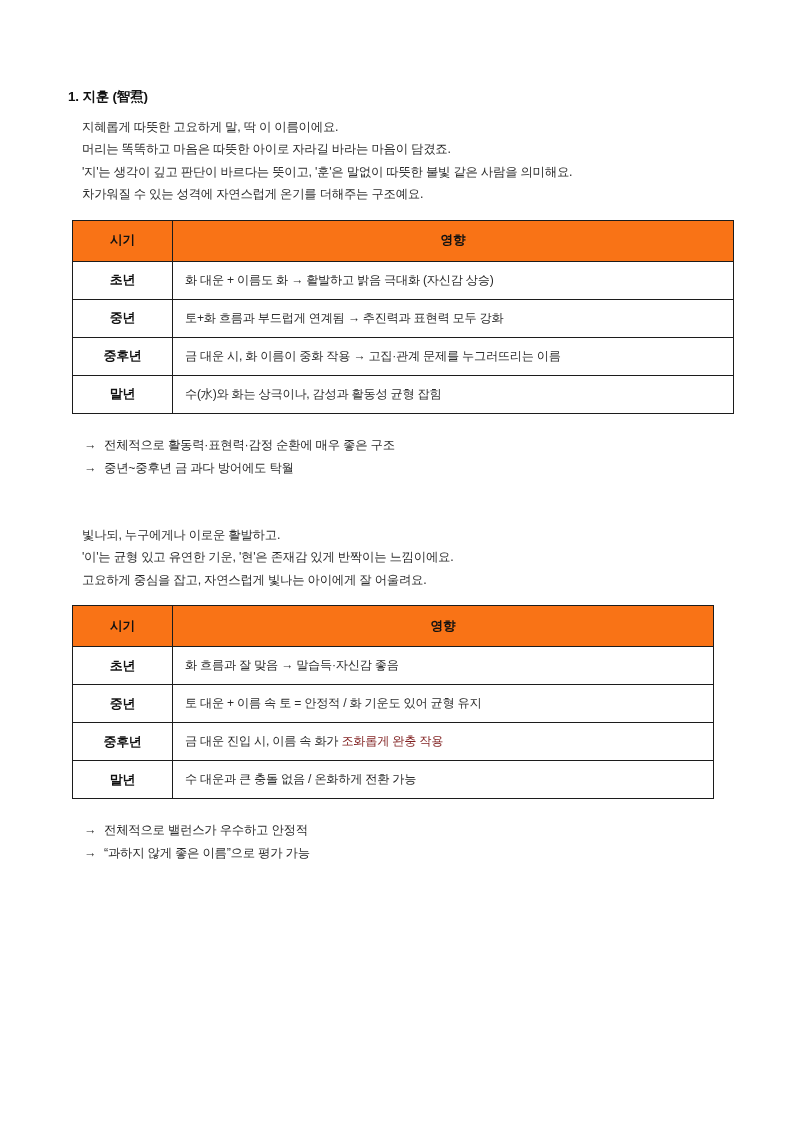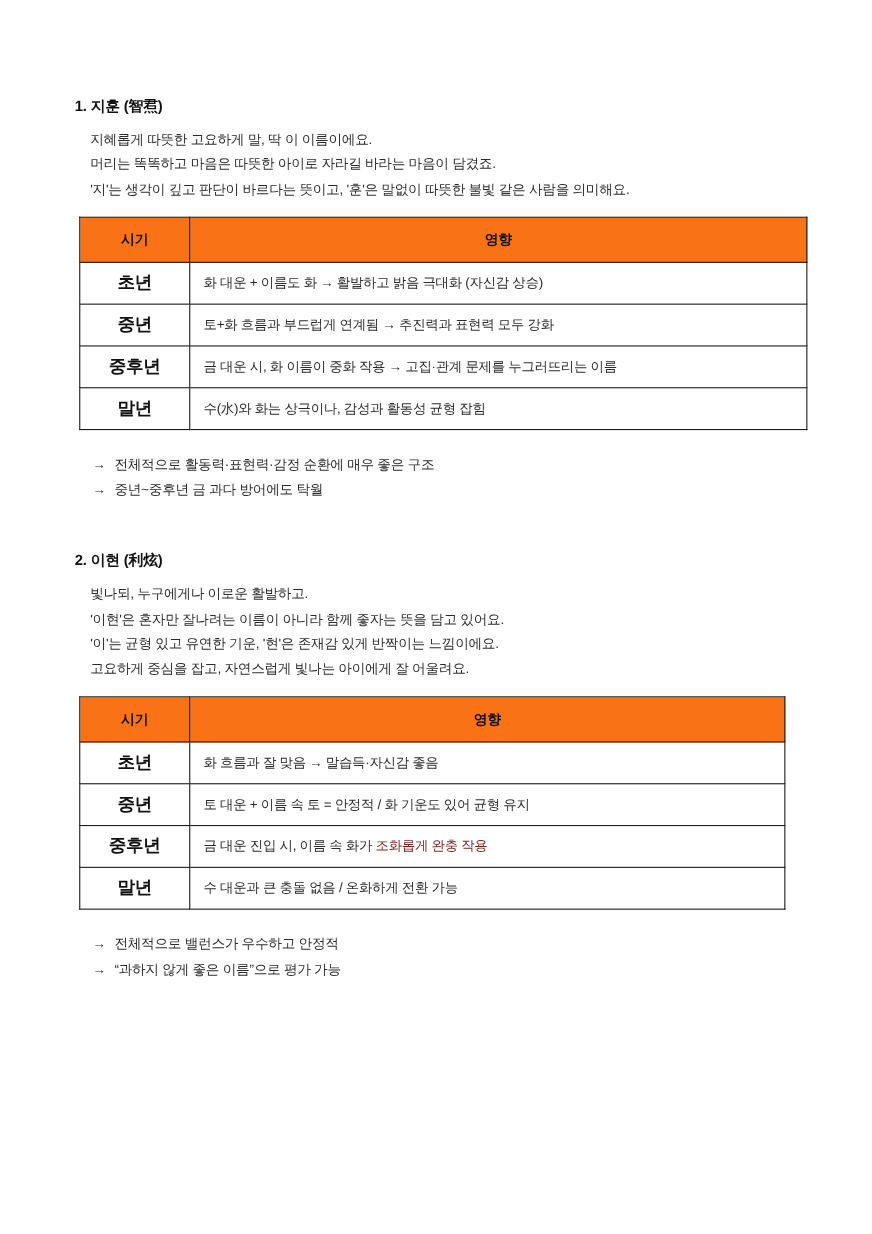--- a/index.html
+++ b/index.html
@@ -74,21 +74,21 @@
     background: #f97316;
     font-size: 12.6px;
     font-weight: bold;
     color: #111111;
     text-align: center;
     letter-spacing: -0.2px;
     height: 40px;
   }
   .tbl tbody td.period {
     text-align: center;
-    font-size: 16px;
+    font-size: 13px;
     font-weight: bold;
     color: #111111;
     letter-spacing: -0.3px;
   }
   .tbl tbody td.effect {
     text-align: left;
     font-size: 12.2px;
     color: #2b2b2b;
     padding-left: 12px;
     letter-spacing: -0.25px;
@@ -124,20 +124,21 @@
 <div class="page">
 
   <div class="section">
 
     <div class="sec-heading">1. 지훈 (智焄)</div>
 
     <ul class="body-lines">
       <li>지혜롭게 따뜻한 고요하게 말, 딱 이 이름이에요.</li>
       <li>머리는 똑똑하고 마음은 따뜻한 아이로 자라길 바라는 마음이 담겼죠.</li>
       <li>'지'는 생각이 깊고 판단이 바르다는 뜻이고, '훈'은 말없이 따뜻한 불빛 같은 사람을 의미해요.</li>
+      <li>차가워질 수 있는 성격에 자연스럽게 온기를 더해주는 구조예요.</li>
     </ul>
 
     <table class="tbl t1">
       <colgroup>
           <col class="c-period">
           <col>
         </colgroup>
       <thead>
         <tr>
           <th>시기</th>
@@ -165,25 +166,23 @@
     </table>
 
     <ul class="notes">
       <li><span class="arrow">→</span><span>전체적으로 활동력·표현력·감정 순환에 매우 좋은 구조</span></li>
       <li><span class="arrow">→</span><span>중년~중후년 금 과다 방어에도 탁월</span></li>
     </ul>
   </div>
 
   <div class="section">
 
-    <div class="sec-heading">2. 이현 (利炫)</div>
 
     <ul class="body-lines">
       <li>빛나되, 누구에게나 이로운 활발하고.</li>
-      <li>'이현'은 혼자만 잘나려는 이름이 아니라 함께 좋자는 뜻을 담고 있어요.</li>
       <li>'이'는 균형 있고 유연한 기운, '현'은 존재감 있게 반짝이는 느낌이에요.</li>
       <li>고요하게 중심을 잡고, 자연스럽게 빛나는 아이에게 잘 어울려요.</li>
     </ul>
 
     <table class="tbl t2">
       <colgroup>
           <col class="c-period">
           <col>
         </colgroup>
       <thead>

